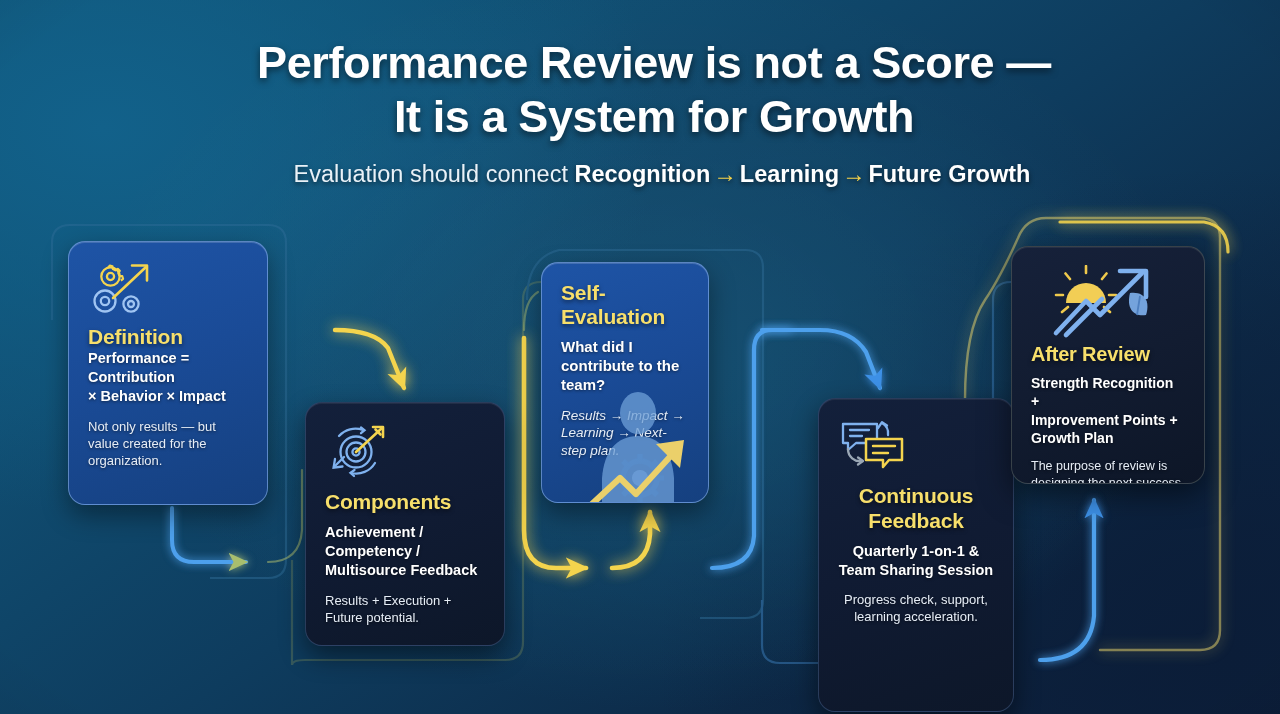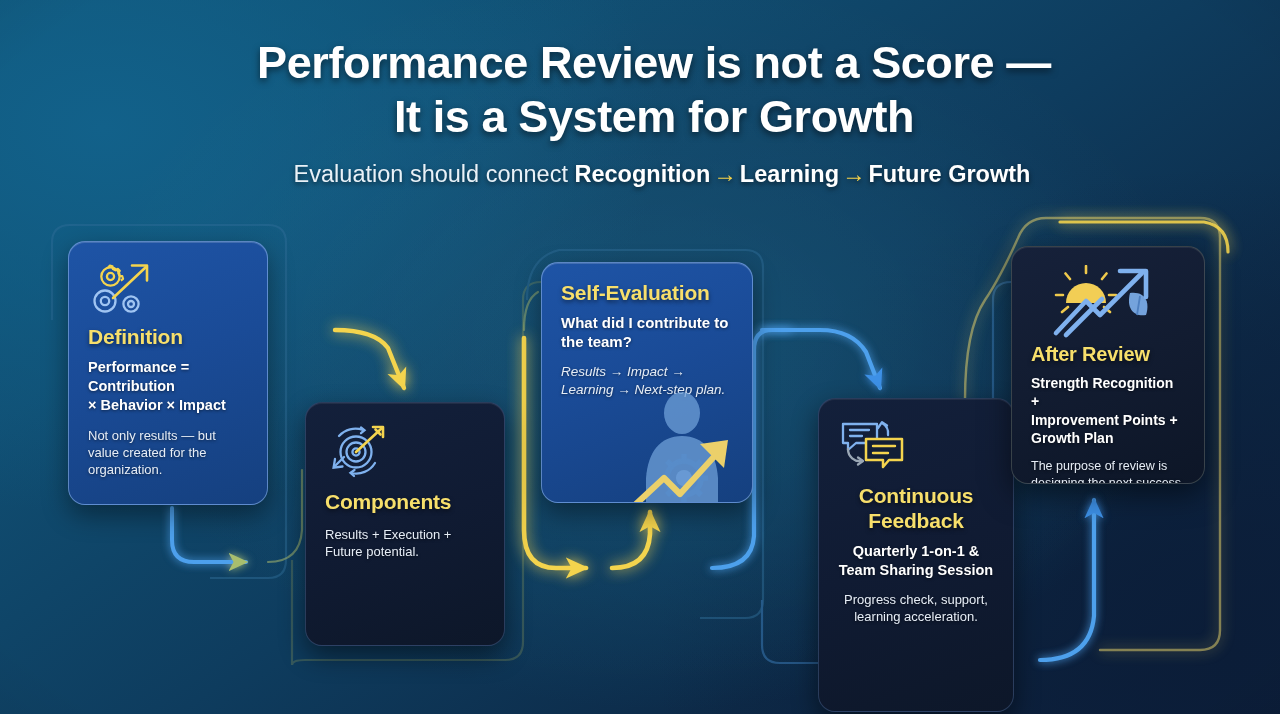--- a/index.html
+++ b/index.html
@@ -81,29 +81,29 @@
   }
   .card .note {
     color:#e6edf6;
     text-shadow:0 1px 3px rgba(0,0,0,0.5);
   }
   .ico { display:block; }
 
   
   #card1 { left:68px; top:241px; width:200px; height:264px; }
   #card1 .ttl  { font-size:21px; margin-top:9px; }
-  #card1 .body { font-size:14.5px; line-height:1.30; margin-top:9px; }
+  #card1 .body { font-size:14.5px; line-height:1.30; }
   #card1 .note { font-size:13px; line-height:1.34; margin-top:12px; }
 
   #card2 { left:305px; top:402px; width:200px; height:244px; }
   #card2 .ttl  { font-size:21px; margin-top:9px; }
   #card2 .body { font-size:14.5px; line-height:1.30; margin-top:9px; }
   #card2 .note { font-size:13px; line-height:1.34; margin-top:12px; }
 
-  #card3 { left:541px; top:262px; width:212px; height:241px; }
+  #card3 { left:541px; top:262px; width:168px; height:241px; }
   #card3 .ttl  { font-size:21px; }
   #card3 .body { font-size:15px; line-height:1.28; margin-top:8px; }
   #card3 .note { font-size:13.5px; line-height:1.30; margin-top:12px;font-style:italic; }
 
   #card4 { left:818px; top:398px; width:196px; height:314px;text-align:center; }
   #card4 .ttl  { font-size:21px; line-height:1.17; margin-top:9px; }
   #card4 .body { font-size:14.5px; line-height:1.30; margin-top:9px; }
   #card4 .note { font-size:13px; line-height:1.34; margin-top:11px; }
 
   #card5 { left:1011px; top:246px; width:194px; height:238px; }
@@ -227,20 +227,23 @@
       <path d="M9 46 L19 36"></path>
       <path d="M10 38 L8.6 46.6 L17.5 45.5"></path>
     </g>
     <g fill="none" stroke="#F4D44E" stroke-width="2.6" stroke-linecap="round" stroke-linejoin="round">
       <path d="M31 31 L57 7"></path>
       <path d="M48 6 L58 6 L58 16"></path>
       <path d="M50.5 8.5 L55.5 13.5"></path>
     </g>
   </svg>
   <div class="ttl">Components</div>
+  <div class="body" style="white-space:pre-line">Achievement /
+Competency /
+Multisource Feedback</div>
   <div class="note">Results + Execution + Future potential.</div>
 </div>
 
 <div class="card blue" id="card3">
   <div class="ttl">Self-Evaluation</div>
   <div class="body">What did I contribute to the team?</div>
   <div class="note">Results → Impact → Learning → Next-step plan.</div>
   <svg id="selfFig" viewBox="0 0 126 122">
     <g fill="#6E9FD8" opacity="0.78">
       <ellipse cx="52" cy="27" rx="18" ry="21"></ellipse>

